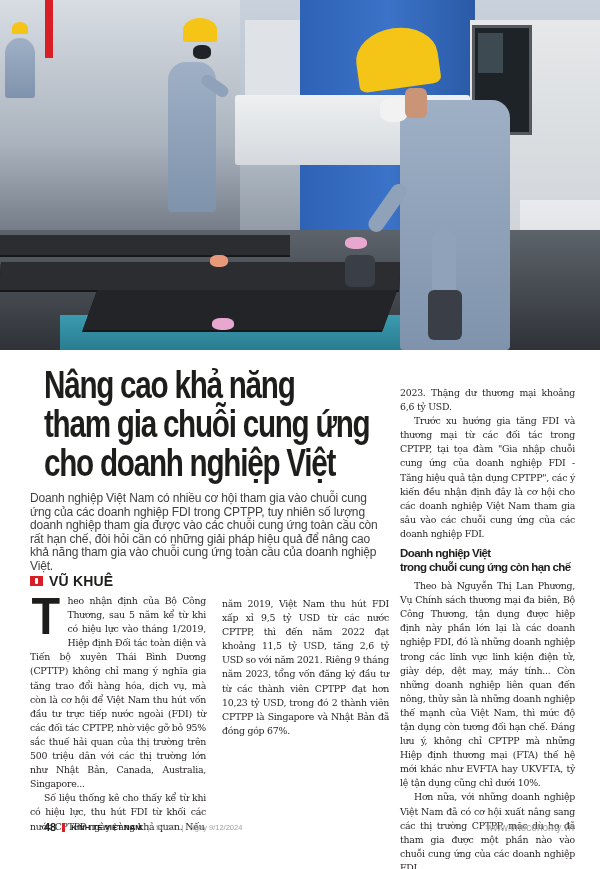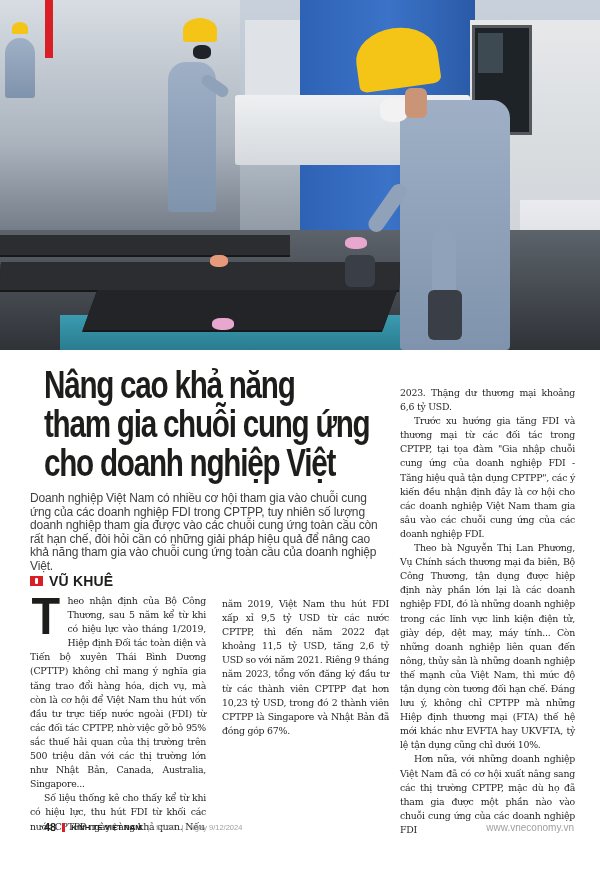--- a/index.html
+++ b/index.html
@@ -168,20 +168,24 @@
   <p>Số liệu thống kê cho thấy kể từ khi có hiệu lực, thu hút FDI từ khối các nước CPTPP ngày càng khả quan. Nếu</p>
 </div>
 
 <div class="col col2">
   <p class="noindent">năm 2019, Việt Nam thu hút FDI xấp xỉ 9,5 tỷ USD từ các nước CPTPP, thì đến năm 2022 đạt khoảng 11,5 tỷ USD, tăng 2,6 tỷ USD so với năm 2021. Riêng 9 tháng năm 2023, tổng vốn đăng ký đầu tư từ các thành viên CPTPP đạt hơn 10,23 tỷ USD, trong đó 2 thành viên CPTPP là Singapore và Nhật Bản đã đóng góp 67%.</p>
 </div>
 
 <div class="col col3">
   <p class="noindent">2023. Thặng dư thương mại khoảng 6,6 tỷ USD.</p>
   <p>Trước xu hướng gia tăng FDI và thương mại từ các đối tác trong CPTPP, tại tọa đàm "Gia nhập chuỗi cung ứng của doanh nghiệp FDI - Tăng hiệu quả tận dụng CPTPP", các ý kiến đều nhận định đây là cơ hội cho các doanh nghiệp Việt Nam tham gia sâu vào các chuỗi cung ứng của các doanh nghiệp FDI.</p>
+  <h2 class="subhead">
+    <span>Doanh nghiệp Việt</span><br>
+    <span>trong chuỗi cung ứng còn hạn chế</span>
+  </h2>
   <p>Theo bà Nguyễn Thị Lan Phương, Vụ Chính sách thương mại đa biên, Bộ Công Thương, tận dụng được hiệp định này phần lớn lại là các doanh nghiệp FDI, đó là những doanh nghiệp trong các lĩnh vực linh kiện điện tử, giày dép, dệt may, máy tính... Còn những doanh nghiệp liên quan đến nông, thủy sản là những doanh nghiệp thế mạnh của Việt Nam, thì mức độ tận dụng còn tương đối hạn chế. Đáng lưu ý, không chỉ CPTPP mà những Hiệp định thương mại (FTA) thế hệ mới khác như EVFTA hay UKVFTA, tỷ lệ tận dụng cũng chỉ dưới 10%.</p>
   <p>Hơn nữa, với những doanh nghiệp Việt Nam đã có cơ hội xuất nâng sang các thị trường CPTPP, mặc dù họ đã tham gia được một phần nào vào chuỗi cung ứng của các doanh nghiệp FDI</p>
 </div>
 
 <div class="footer-left">
   <span class="page-num">48</span>
   <span class="red-tick"></span>
   <span class="mag-name">KINH TẾ VIỆT NAM</span>
   <span class="sep">|</span>
   <span>Số 50</span>

